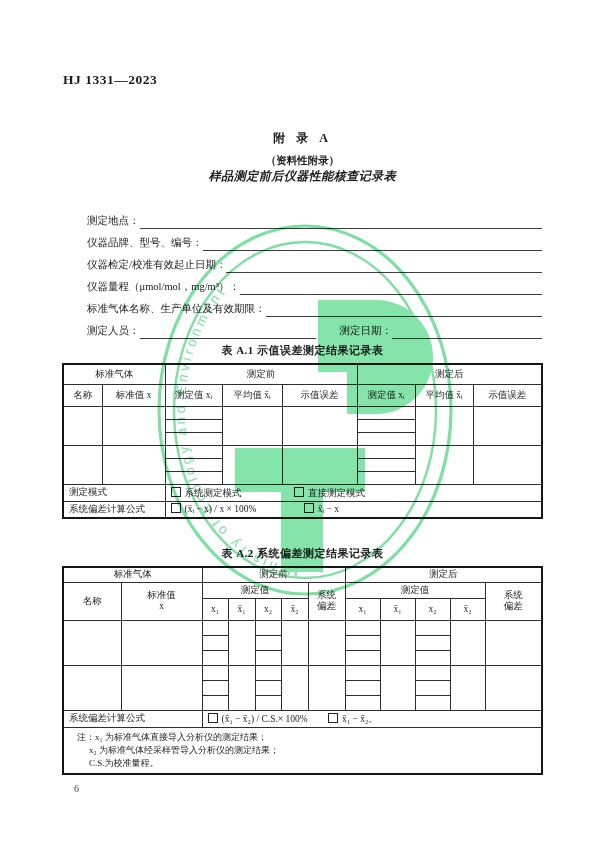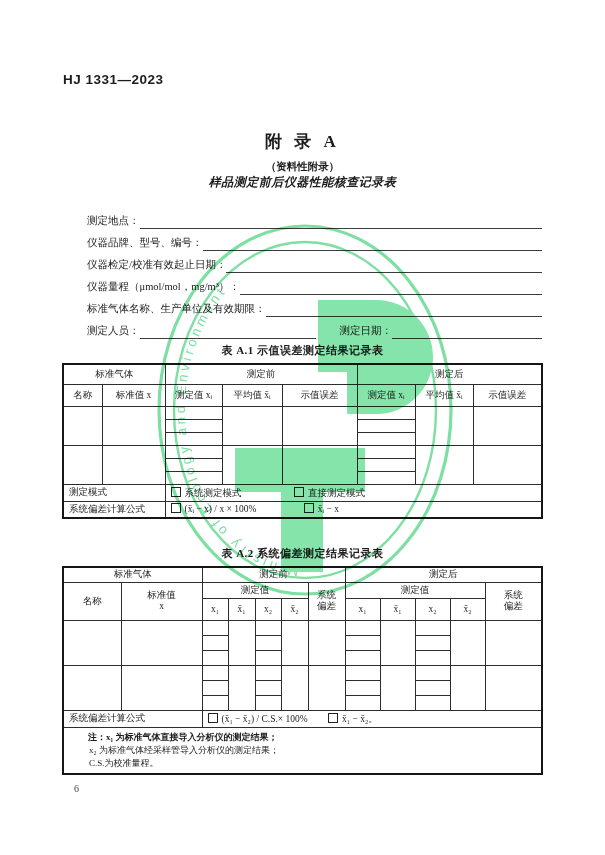--- a/index.html
+++ b/index.html
@@ -1,40 +1,40 @@
 <!DOCTYPE html>
 <html><head>
 <meta charset="utf-8">
 <style>
   html,body{margin:0;padding:0;background:#e8e8e8;}
   .page{position:relative;width:605px;height:855px;margin:0 auto;background:#ffffff;
         font-family:"Liberation Serif","DejaVu Serif",serif;color:#1c1c1c;overflow:hidden;}
-  .std-no{position:absolute;left:63px;top:72px;font-family:Liberation Sans, sans-serif;
+  .std-no{position:absolute;left:63px;top:72px;font-family:Liberation Serif, serif;
           font-weight:bold;font-size:13.5px;letter-spacing:.5px;}
   .title-block{position:absolute;left:63px;top:130px;width:479px;text-align:center;font-weight:bold;}
-  .t1{font-size:17px;letter-spacing:4px;}
+  .t1{font-size:12px;letter-spacing:4px;}
   .t2{font-size:10.5px;margin-top:7px;}
   .t3{font-size:12px;letter-spacing:.5px;font-style:italic;}
   .form-block{position:absolute;left:63px;top:207px;width:479px;font-size:10.5px;}
   .field-row{display:flex;align-items:flex-end;height:22px;}
   .f-label{white-space:nowrap;padding-bottom:1px;margin-left:24px;}
   .f-line{flex:1 1 auto;border-bottom:1px solid #3c3c3c;height:14px;}
   .f-line.fixedw{flex:0 0 176px;}
   .tbl-title{position:absolute;left:63px;width:479px;text-align:center;font-weight:bold;font-size:11px;letter-spacing:.5px;}
   .tbl{position:absolute;left:62px;width:481px;border-collapse:collapse;table-layout:fixed;}
   .tbl td{border:1px solid #2d2d2d;font-size:9.5px;text-align:center;padding:0;overflow:hidden;
           font-weight:normal;line-height:1.15;}
   .tbl{border:2px solid #161616;}
   .tbl td.lft{text-align:left;padding-left:5px;}
   .preline{white-space:pre-line;}
   .cb{display:inline-block;width:8px;height:8px;border:1px solid #222;margin-right:4px;vertical-align:-1px;background:#fff;}
   .opt{white-space:nowrap;}
   .gap50{margin-left:50px;} .gap45{margin-left:45px;} .gap18{margin-left:18px;}
   .note-row td{text-align:left;font-size:9px;padding:3px 4px 3px 0;}
-  .note-l1{padding-left:24px;line-height:13px;font-weight:bold;}
+  .note-l1{padding-left:13px;line-height:13px;}
   .note-cont{padding-left:25px;line-height:13px;}
   .thick-top{border-top:1.5px solid #161616 !important;}
   .page-no{position:absolute;left:74px;top:783px;font-size:10px;color:#444;}
   .watermark{position:absolute;left:148px;top:212px;width:315px;height:392px;
              mix-blend-mode:multiply;pointer-events:none;}
 </style>
 </head>
 <body>
 
 <div class="page">

